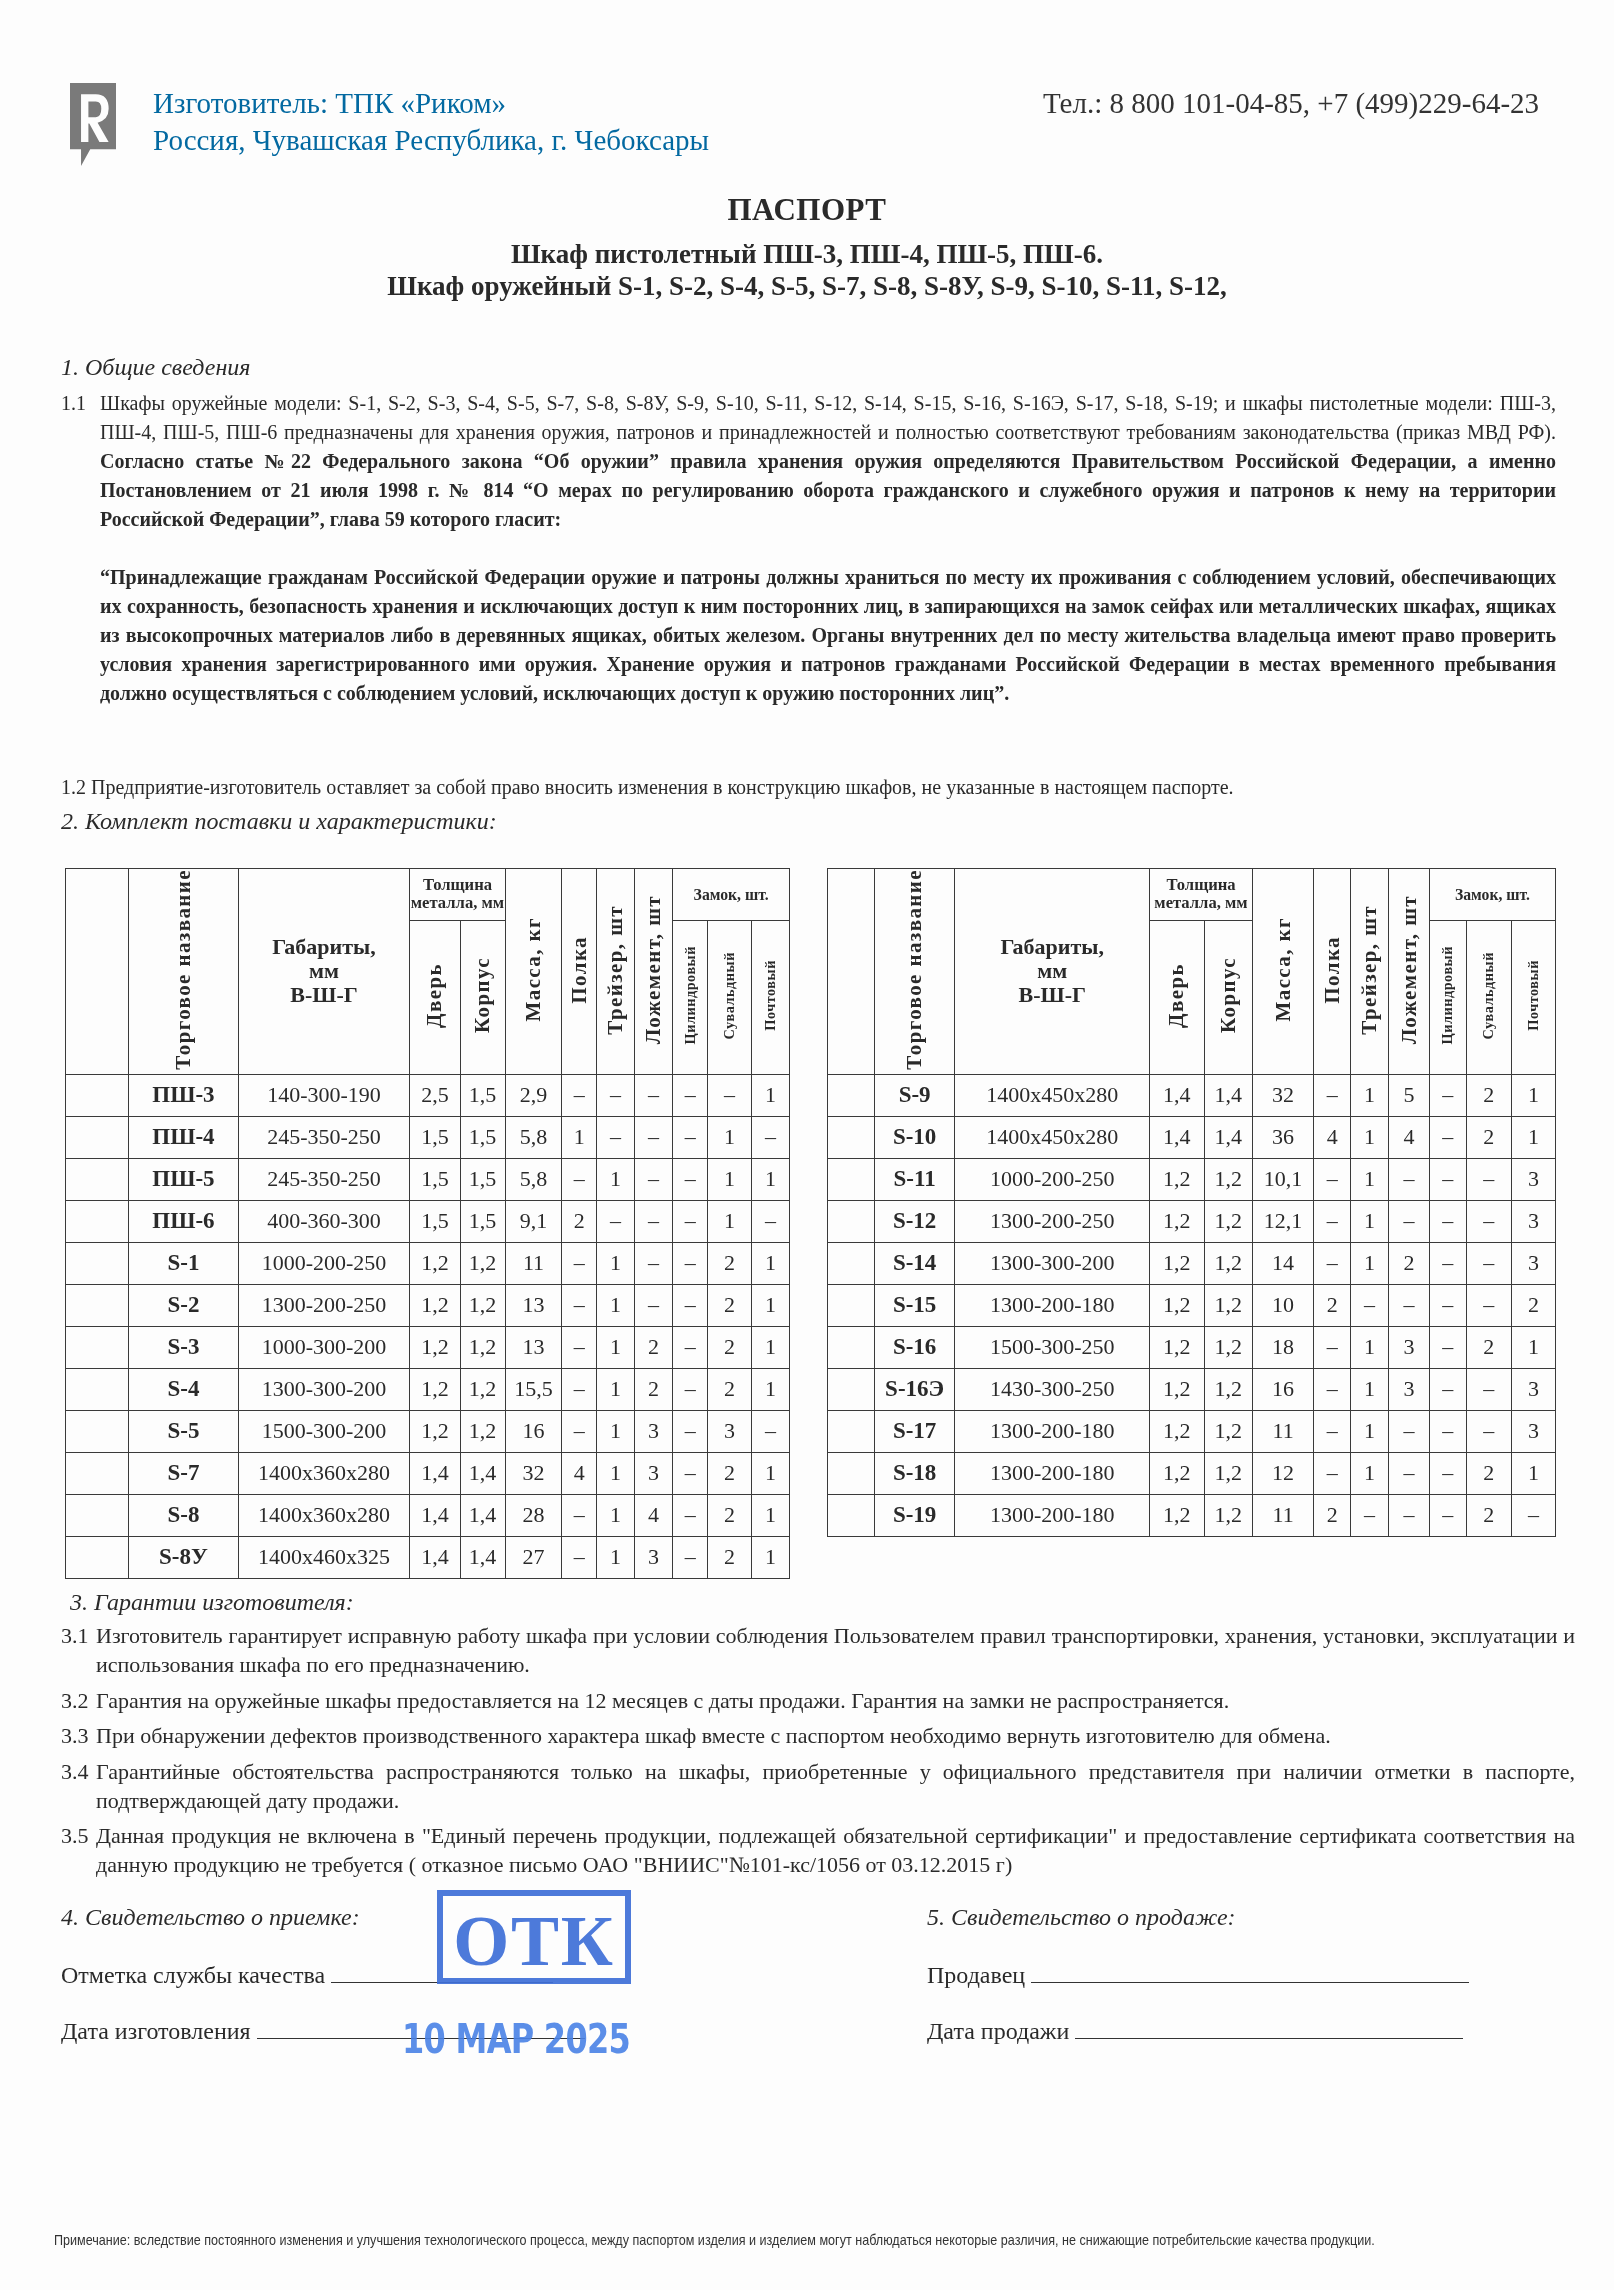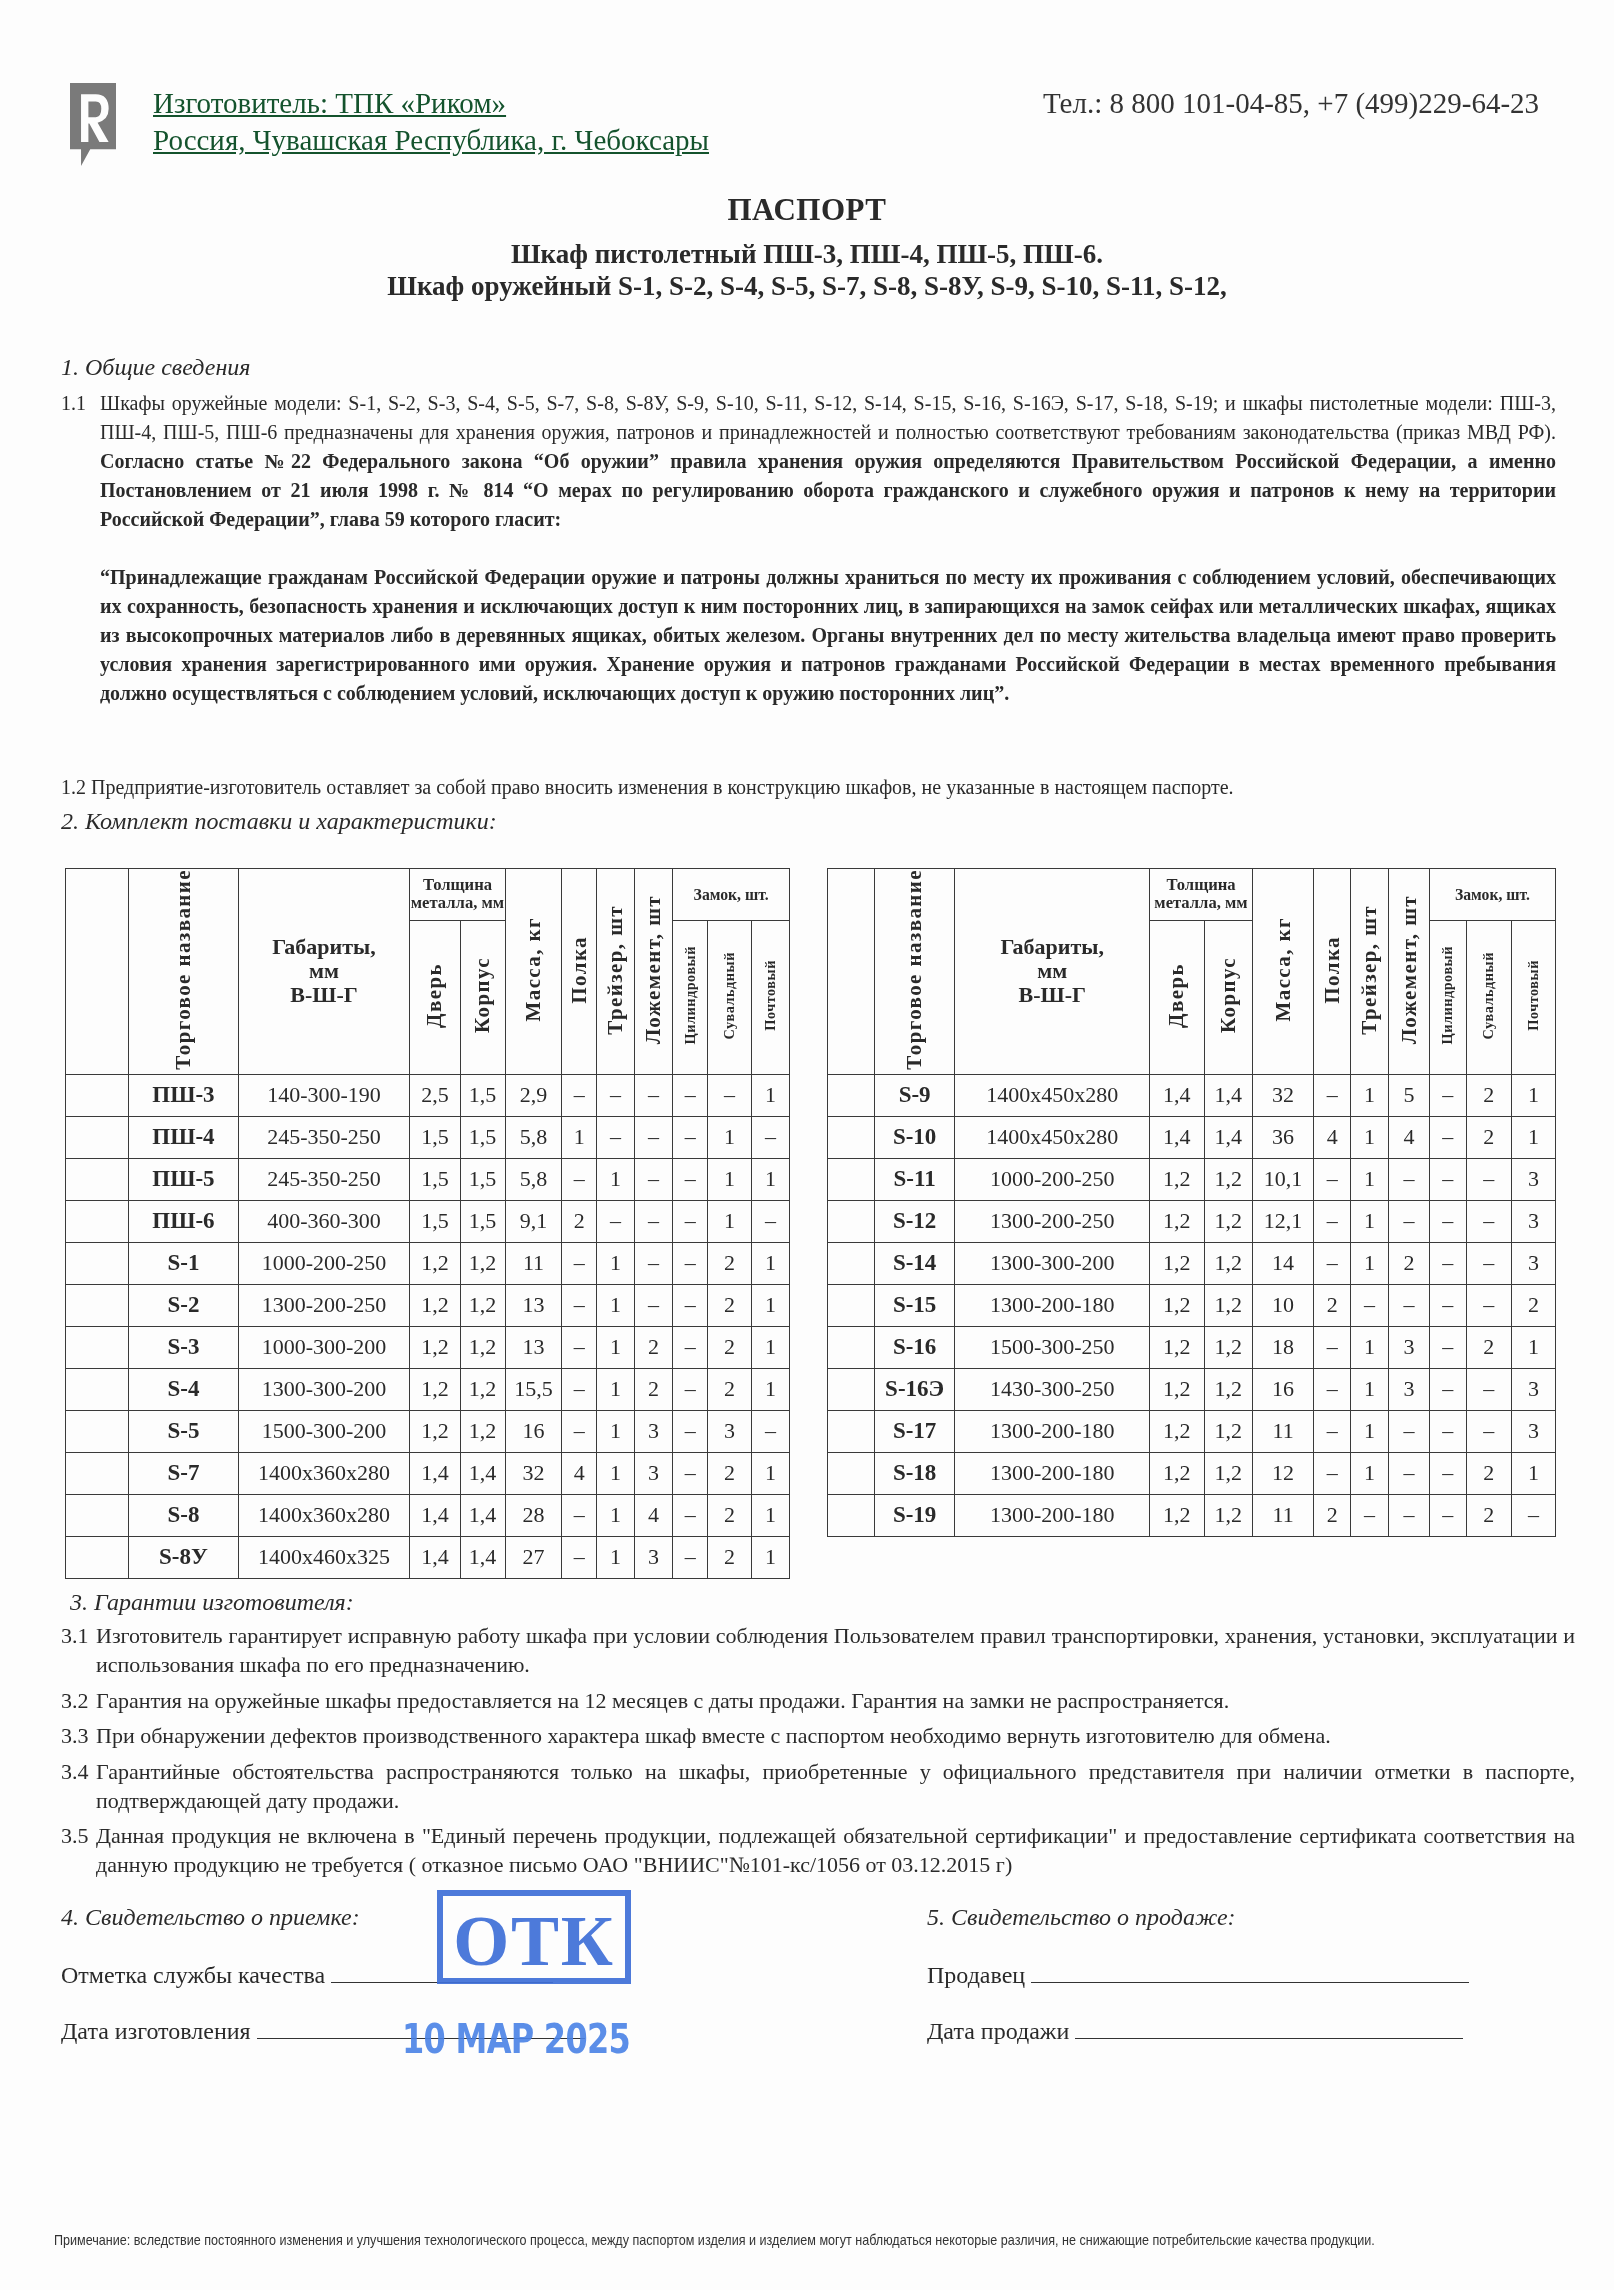--- a/index.html
+++ b/index.html
@@ -2,21 +2,21 @@
 <html style="font-size:14.8px"><head>
 <meta charset="utf-8">
 <style>
   html, body { margin:0; padding:0; background:#fdfdfd; }
   body { width:1614px; height:2291px; position:relative; overflow:hidden;
          font-family:"Liberation Serif", serif; color:#2a2a2a; }
   .abs { position:absolute; }
 
   
   #logo { left:70px; top:83px; width:46px; height:83px; }
-  .hdr-left { left:153px; top:85px; font-size:29px; line-height:37px; color:#14532d;text-decoration:underline; }
+  .hdr-left { left:153px; top:85px; font-size:29px; line-height:37px; color:#0369a1; }
   .hdr-right { left:1043px; top:85px; font-size:29px; line-height:37px; color:#333; }
 
   
   .title { left:0; width:1614px; text-align:center; top:192px; font-size:31px; font-weight:bold; letter-spacing:0.5px; }
   .subtitles { left:0; width:1614px; text-align:center; top:238px; font-size:27px; font-weight:bold; line-height:32px; }
 
   .sec-head { font-style:italic; font-weight:normal; font-size:24px;text-align:center; }
   .para { font-size:20px; line-height:29px; text-align:justify; }
   .para b { font-weight:bold; }
 

